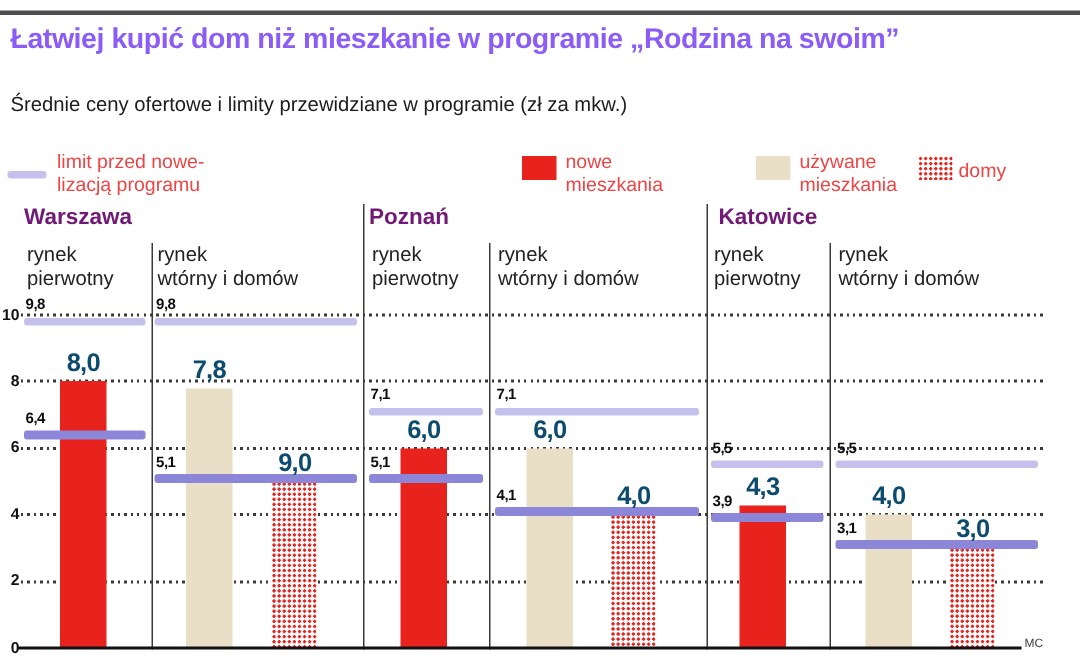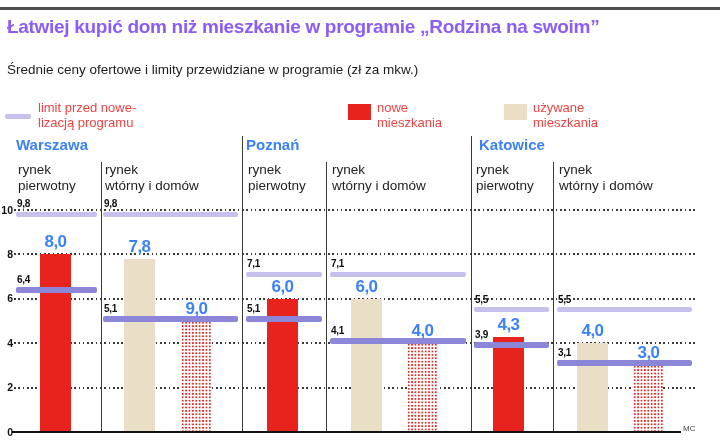--- a/index.html
+++ b/index.html
@@ -13,27 +13,27 @@
   .legend-item{position:absolute;top:0;height:40px;}
   .legend-label{position:absolute;top:2px;font-size:13px;line-height:1.18;color:#ef4444;white-space:pre-line;}
   .sw{position:absolute;}
   .sw-line-light{width:26px;height:5px;border-radius:2px;top:16px;left:0;}
   .sw-line-dark{width:28px;height:6px;border-radius:2px;top:16px;left:0;}
   .sw-box{width:23px;height:16px;top:6px;left:0;}
   .dotpat{background-color:#fff;background-image:radial-gradient(circle,var(--dot) 1.05px,rgba(0,0,0,0) 1.2px);background-size:3.4px 3.4px;}
   .chart{left:0;top:0;width:720px;height:448px;}
   .gridline{height:2px;background:repeating-linear-gradient(90deg,#3a3a3a 0 1.6px,rgba(0,0,0,0) 1.6px 4.3px);z-index:1;}
   .ytick{width:13px;text-align:right;font-size:10.5px;font-weight:bold;color:#111;z-index:5;}
-  .city-header{font-size:15px;font-weight:bold;color:#3b82f6;z-index:5;}
+  .city-header{font-size:15px;font-weight:bold;color:#701a75;z-index:5;}
   .market-label{font-size:13.5px;line-height:1.18;color:#222;white-space:pre-line;z-index:5;}
   .divider{width:1.3px;background:#3a3a3a;z-index:4;}
   .bar{z-index:2;}
   .band{z-index:3;border-radius:2px;}
   .limit-label{font-size:10px;font-weight:bold;letter-spacing:-0.3px;color:#0d0d0d;z-index:5;}
-  .bar-label{font-size:17px;font-weight:bold;letter-spacing:-0.5px;color:#3b82f6;transform:translateX(-50%);z-index:5;}
+  .bar-label{font-size:17px;font-weight:bold;letter-spacing:-0.5px;color:#0c4a6e;transform:translateX(-50%);z-index:5;}
   .baseline{height:2.5px;background:#111;z-index:4;}
   .credit{font-size:8px;font-weight:normal;color:#444;z-index:5;}
 </style>
 </head>
 <body>
 
 <div class="abs top-rule"></div>
 <div class="abs title">Łatwiej kupić dom niż mieszkanie w programie „Rodzina na swoim”</div>
 <div class="abs subtitle">Średnie ceny ofertowe i limity przewidziane w programie (zł za mkw.)</div>
 
@@ -45,20 +45,24 @@
   </div>
   <div class="legend-item" style="left:348px;width:125px;">
     <span class="sw sw-box" id="sw-nowe" style="background: rgb(232, 35, 30);"></span>
     <span class="legend-label" style="left:29px;">nowe
 mieszkania</span>
   </div>
   <div class="legend-item" style="left:504px;width:125px;">
     <span class="sw sw-box" id="sw-uzyw" style="background: rgb(232, 223, 198);"></span>
     <span class="legend-label" style="left:29px;">używane
 mieszkania</span>
+  </div>
+  <div class="legend-item" style="left:612px;width:100px;">
+    <span class="sw sw-box dotpat" id="sw-domy"></span>
+    <span class="legend-label" style="left:27px;top:8px;">domy</span>
   </div>
 </div>
 
 <div class="abs chart" id="chart">
     <div class="abs ytick" style="left: 0px; top: 425.5px;">0</div>
     <div class="abs gridline" style="left: 14px; width: 682px; top: 386.6px;"></div>
     <div class="abs ytick" style="left: 0px; top: 381.1px;">2</div>
     <div class="abs gridline" style="left: 14px; width: 682px; top: 342.2px;"></div>
     <div class="abs ytick" style="left: 0px; top: 336.7px;">4</div>
     <div class="abs gridline" style="left: 14px; width: 682px; top: 297.8px;"></div>

